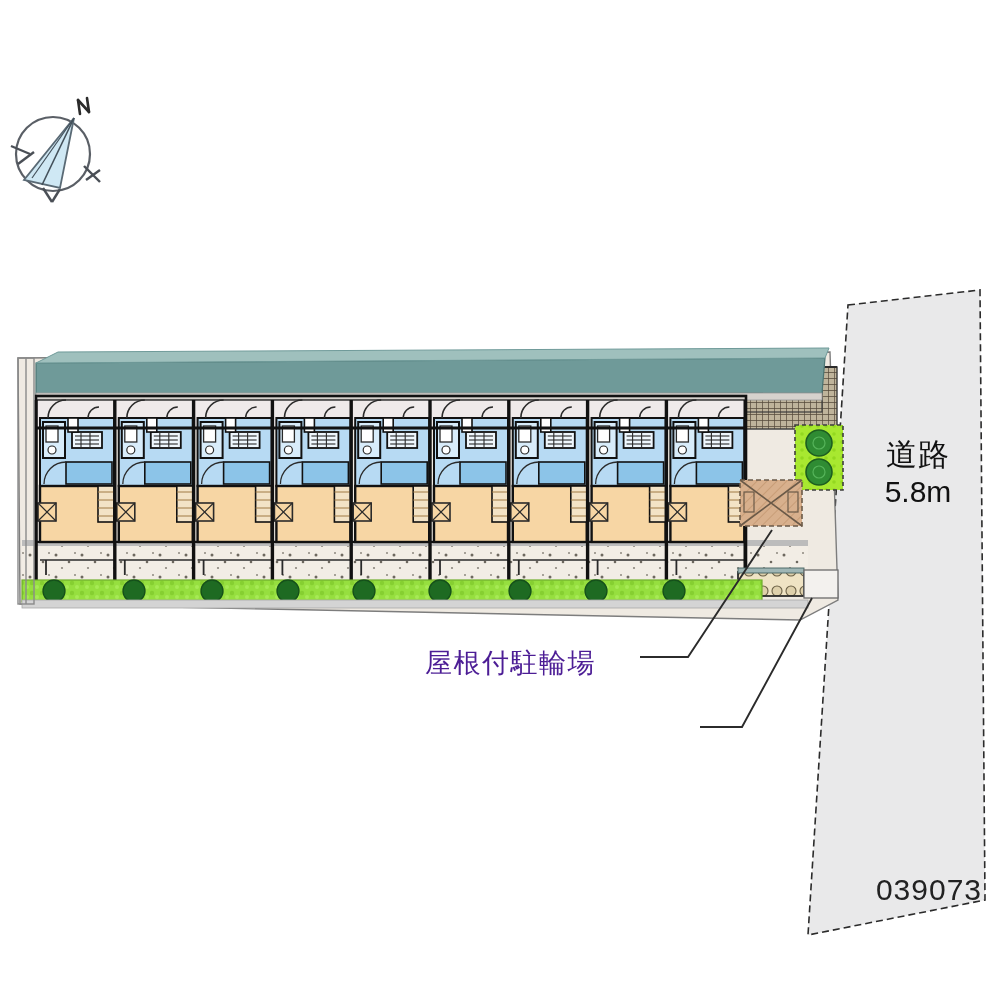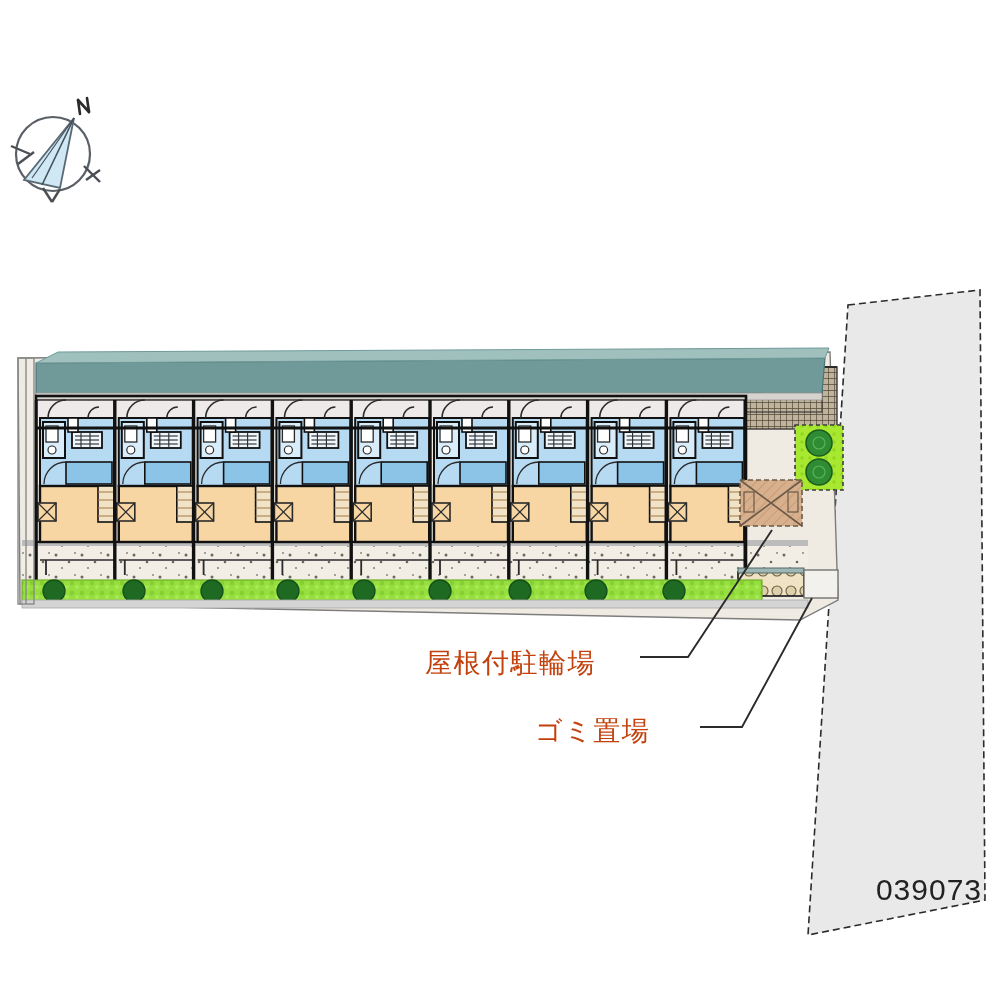--- a/index.html
+++ b/index.html
@@ -20,21 +20,21 @@
   
   .road-label{
     position:absolute;left:858px;top:437px;width:120px;
     text-align:center;line-height:1.18;color:#111;
     font-size:31px;letter-spacing:1px;font-weight:400;
   }
   .road-label .l2{font-size:30px;letter-spacing:0px;}
 
   
   .callout{
-    position:absolute;font-size:27px;color:#c2410c;white-space:nowrap;
+    position:absolute;font-size:27px;color:#4c1d95;white-space:nowrap;
     letter-spacing:1.5px;font-weight:400;
   }
   #lbl-bike{left:425px;top:645px;}
   #lbl-trash{left:535px;top:713px;}
 
   
   .idnum{
     position:absolute;right:18px;top:873px;font-size:30px;color:#222;
     letter-spacing:1px;font-family:"Liberation Sans",sans-serif;
   }
@@ -506,19 +506,22 @@
       <rect x="18" y="358" width="16" height="246"></rect>
       <line x1="26" y1="358" x2="26" y2="604"></line>
     </g>
 
     <g stroke="#2b2b2b" stroke-width="1.9" fill="none">
       <path d="M640 657 L688 657 L772 530"></path>
       <path d="M700 727 L742 727 L812 598"></path>
     </g>
   </svg>
 
+  <div class="road-label">
+    <div>道路</div>
+    <div class="l2">5.8m</div>
+  </div>
 
   <div class="callout" id="lbl-bike">屋根付駐輪場</div>
 
-  <div class="callout" id="lbl-trash">ゴミ置場</div>
 
   <div class="idnum">039073</div>
 </div>
 
 </body></html>

